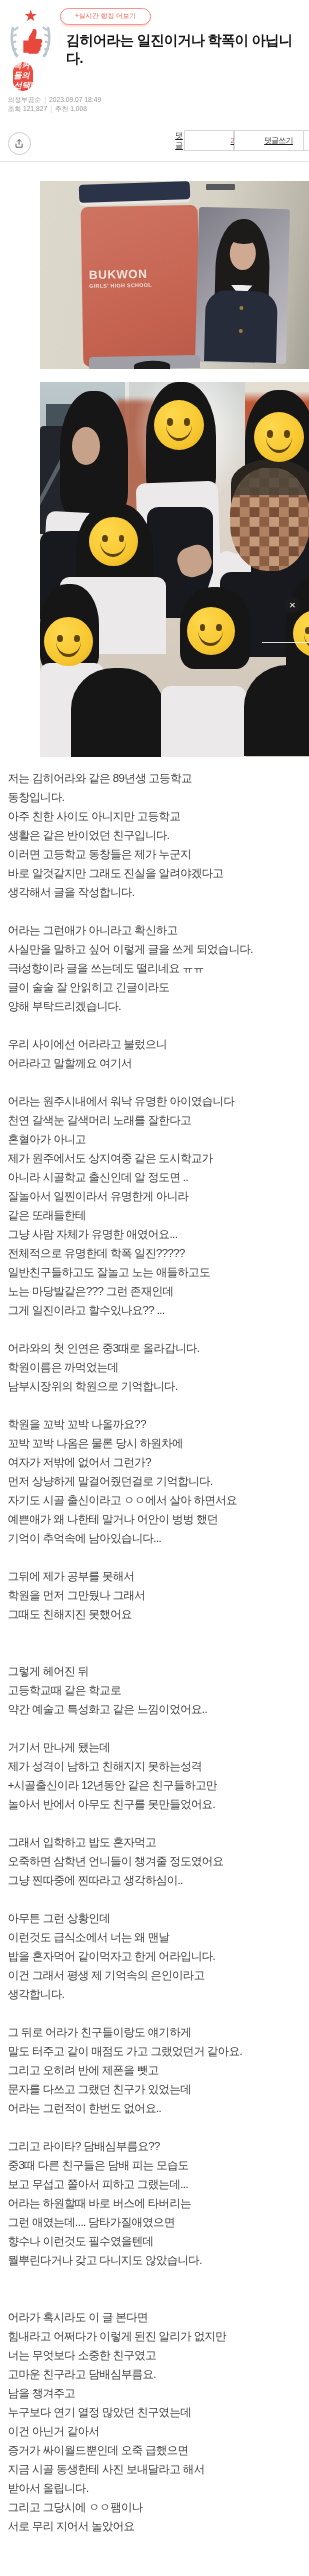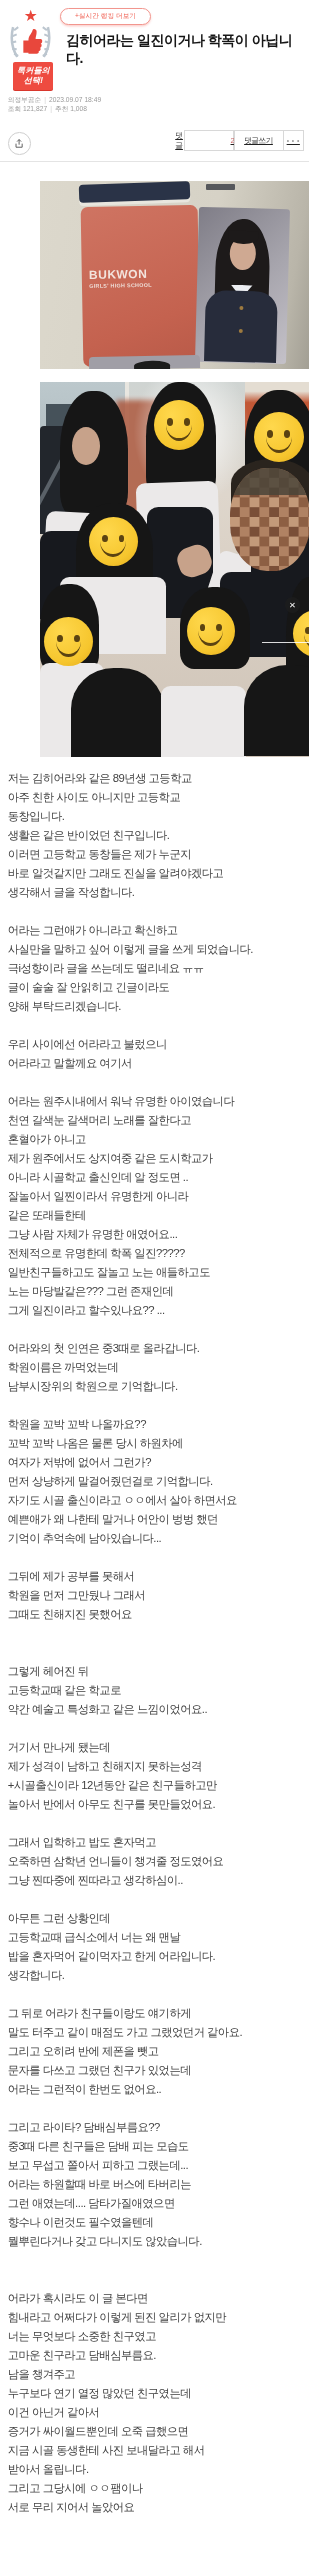--- a/index.html
+++ b/index.html
@@ -4,37 +4,37 @@
 <style>
   html,body{margin:0;padding:0;background:#fff;}
   #page{position:relative;width:309px;height:3079px;background:#fff;overflow:hidden;
         font-family:"Liberation Sans",sans-serif;color:#222;}
   .abs{position:absolute;}
   
   #badge{left:5.2px;top:6.2px;width:52px;height:85px;}
   .star{left:18.5px;top:2.1px;font-size:15.5px;color:#e8473c;line-height:1;}
   .laurel{left:3.1px;top:16.5px;width:45px;height:37px;}
   .laurel svg{display:block;}
-  #badge-label{left:8.2px;top:56px;width:40px;height:28px;background:#ee4b40;border-radius:2px;
+  #badge-label{left:8.2px;top:56px;width:20px;height:28px;background:#ee4b40;border-radius:13px;
     box-shadow:0 1px 0 #d8372d;color:#fff;font-weight:bold;font-size:8.2px;line-height:1.2;
     display:flex;flex-direction:column;align-items:center;justify-content:center;font-style:italic;}
   #rank-pill{left:60px;top:7.7px;width:89px;height:15.5px;border:1px solid #f2968e;border-radius:8.8px;
     box-shadow:0 1.5px 2.1px rgba(238,75,64,.25);display:flex;align-items:center;justify-content:center;
     color:#ef5a4c;font-size:6.7px;background:#fff;cursor:pointer;}
   #post-title{left:66px;top:32px;width:237px;font-size:14px;font-weight:bold;color:#161616;letter-spacing:-0.5px;}
   #meta1{left:7.7px;top:96px;font-size:6.7px;color:#9a9a9a;}
   #meta2{left:7.7px;top:105px;font-size:6.7px;color:#9a9a9a;}
   .metasep{color:#d0d0d0;padding:0 3.1px;}
   
   #share-btn{left:8.2px;top:132px;width:20.6px;height:20.6px;border:0.5px solid #cfcfcf;border-radius:50%;
     display:flex;align-items:center;justify-content:center;cursor:pointer;background:#fff;}
   #btn-group{left:184px;top:130px;height:21px;display:flex;text-decoration:underline;}
   .tbtn{border:0.5px solid #d8d8d8;background:#fff;display:flex;align-items:center;justify-content:center;
     font-size:7.7px;color:#3a3a3a;cursor:pointer;}
-  .tbtn+.tbtn{margin-left:-0.5px;}
+  .tbtn+.tbtn{margin-left:-0.5px;padding-left:20px;}
   #cmt-btn{width:48px;}
   #cmt-count{color:#c96a6a;margin-left:2.6px;padding-left:45px;}
   #write-btn{width:48px;letter-spacing:-0.5px;}
   #more-btn{width:18.5px;color:#9a9a9a;font-size:6.7px;letter-spacing:0.5px;}
   #divider{left:0;top:161px;width:309px;height:0.5px;background:#e4e4e4;}
   
   .photo{left:7.7px;width:297px;overflow:hidden;cursor:pointer;margin-left:32px;}
   #photo1{top:181px;height:188px;background:linear-gradient(100deg,#dcd8cc 0%,#d6d2c6 55%,#b9b5a9 82%,#8e8b81 100%);}
   #photo2{top:382px;height:375px;background:linear-gradient(180deg,#cfd4d2 0%,#ded6cc 30%,#d9cfc3 55%,#cfc4b8 100%);}
   .zoom-badge{right:3.1px;top:3.6px;width:18.5px;height:18.5px;background:#fff;border-radius:2.1px;
@@ -246,22 +246,22 @@
     <div class="abs xbtn" style="left:245px;top:215px;">✕</div>
     <div class="abs bracket" style="left:222px;top:260px;width:57px;height:15.5px;"></div>
 
     <div class="abs zoom-badge">
         <div class="mag"></div>
       </div>
   </div>
 
   <div class="abs" id="post-body">
       <div class="bline">저는 김히어라와 같은 89년생 고등학교</div>
+      <div class="bline">동창입니다.</div>
       <div class="bline">아주 친한 사이도 아니지만 고등학교</div>
-      <div class="bline">동창입니다.</div>
       <div class="bline">생활은 같은 반이었던 친구입니다.</div>
       <div class="bline">이러면 고등학교 동창들은 제가 누군지</div>
       <div class="bline">바로 알것같지만 그래도 진실을 알려야겠다고</div>
       <div class="bline">생각해서 글을 작성합니다.</div>
       <div class="bline"></div>
       <div class="bline">어라는 그런애가 아니라고 확신하고</div>
       <div class="bline">사실만을 말하고 싶어 이렇게 글을 쓰게 되었습니다.</div>
       <div class="bline">극i성향이라 글을 쓰는데도 떨리네요 ㅠㅠ</div>
       <div class="bline">글이 술술 잘 안읽히고 긴글이라도</div>
       <div class="bline">양해 부탁드리겠습니다.</div>
@@ -306,22 +306,23 @@
       <div class="bline">거기서 만나게 됐는데</div>
       <div class="bline">제가 성격이 남하고 친해지지 못하는성격</div>
       <div class="bline">+시골출신이라 12년동안 같은 친구들하고만</div>
       <div class="bline">놀아서 반에서 아무도 친구를 못만들었어요.</div>
       <div class="bline"></div>
       <div class="bline">그래서 입학하고 밥도 혼자먹고</div>
       <div class="bline">오죽하면 삼학년 언니들이 챙겨줄 정도였어요</div>
       <div class="bline">그냥 찐따중에 찐따라고 생각하심이..</div>
       <div class="bline"></div>
       <div class="bline">아무튼 그런 상황인데</div>
-      <div class="bline">고등학교때 급식소에서 너는 왜 맨날</div>
+      <div class="bline">이런것도 급식소에서 너는 왜 맨날</div>
       <div class="bline">밥을 혼자먹어 같이먹자고 한게 어라입니다.</div>
+      <div class="bline">이건 그래서 평생 제 기억속의 은인이라고</div>
       <div class="bline">생각합니다.</div>
       <div class="bline"></div>
       <div class="bline">그 뒤로 어라가 친구들이랑도 얘기하게</div>
       <div class="bline">말도 터주고 같이 매점도 가고 그랬었던거 같아요.</div>
       <div class="bline">그리고 오히려 반에 제폰을 뺏고</div>
       <div class="bline">문자를 다쓰고 그랬던 친구가 있었는데</div>
       <div class="bline">어라는 그런적이 한번도 없어요..</div>
       <div class="bline"></div>
       <div class="bline">그리고 라이타? 담배심부름요??</div>
       <div class="bline">중3때 다른 친구들은 담배 피는 모습도</div>

